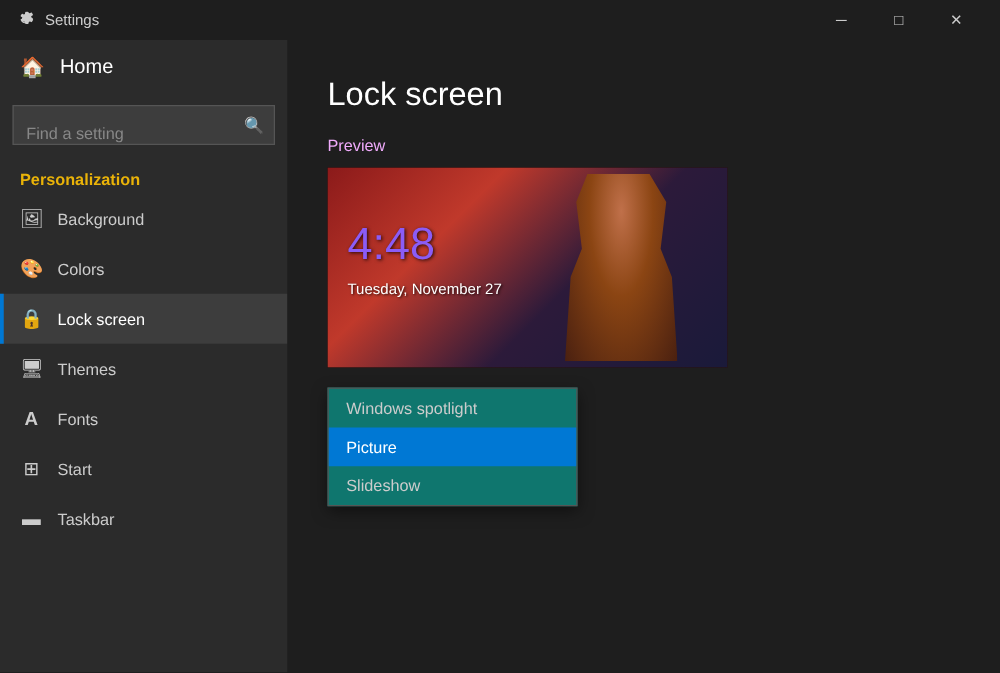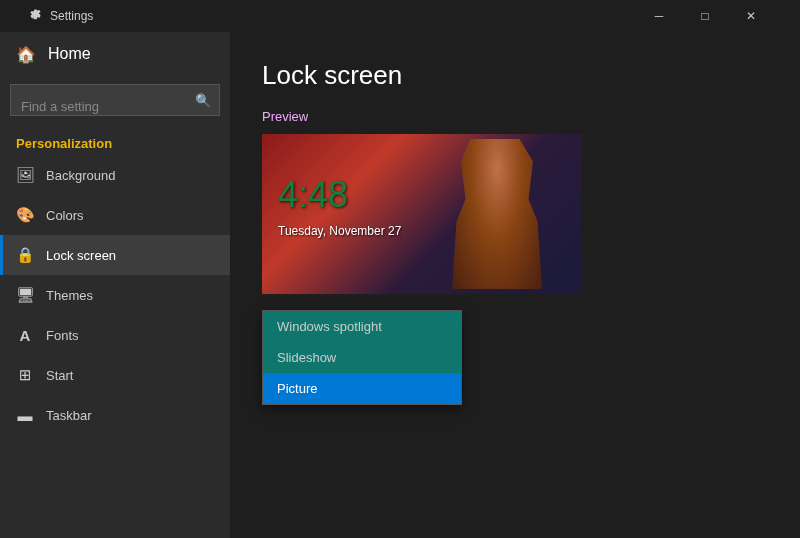--- a/index.html
+++ b/index.html
@@ -13,21 +13,21 @@
       display: flex;
       flex-direction: column;
     }
 
     
     .titlebar {
       height: 32px;
       background: #1e1e1e;
       display: flex;
       align-items: center;
-      padding: 0 26px;
+      padding: 0 12px;
       flex-shrink: 0;
     }
     .titlebar-icon {
       width: 16px;
       height: 16px;
       margin-right: 8px;
       display: flex;
       align-items: center;
       justify-content: center;
     }
@@ -176,21 +176,21 @@
       height: 150px;
       background: radial-gradient(ellipse at 50% 20%, #c0704a 0%, #8b4513 40%, #4a2010 100%);
       clip-path: polygon(20% 0%, 75% 0%, 90% 15%, 85% 40%, 95% 55%, 100% 100%, 0% 100%, 5% 55%, 15% 40%, 10% 15%);
     }
     .preview-time {
       position: absolute;
       left: 16px;
       top: 40px;
       font-size: 36px;
       font-weight: 200;
-      color: #15803d;
+      color: #8b5cf6;
       text-shadow: 1px 1px 3px rgba(0,0,0,0.8);
     }
     .preview-date {
       position: absolute;
       left: 16px;
       top: 90px;
       font-size: 12px;
       color: white;
       text-shadow: 1px 1px 2px rgba(0,0,0,0.8);
     }
@@ -298,22 +298,22 @@
       <div class="preview-container">
         <div class="preview-bg"></div>
         <div class="preview-person-silhouette"></div>
         <div class="preview-time">4:48</div>
         <div class="preview-date">Tuesday, November 27</div>
       </div>
 
       <div class="dropdown-section">
         <div class="dropdown-open">
           <div class="dropdown-option">Windows spotlight</div>
+          <div class="dropdown-option selected">Picture</div>
           <div class="dropdown-option">Slideshow</div>
-          <div class="dropdown-option selected">Picture</div>
         </div>
       </div>
 
       <div style="height: 90px;"></div>
 
     </div>
   </div>
 
 </div>
 

